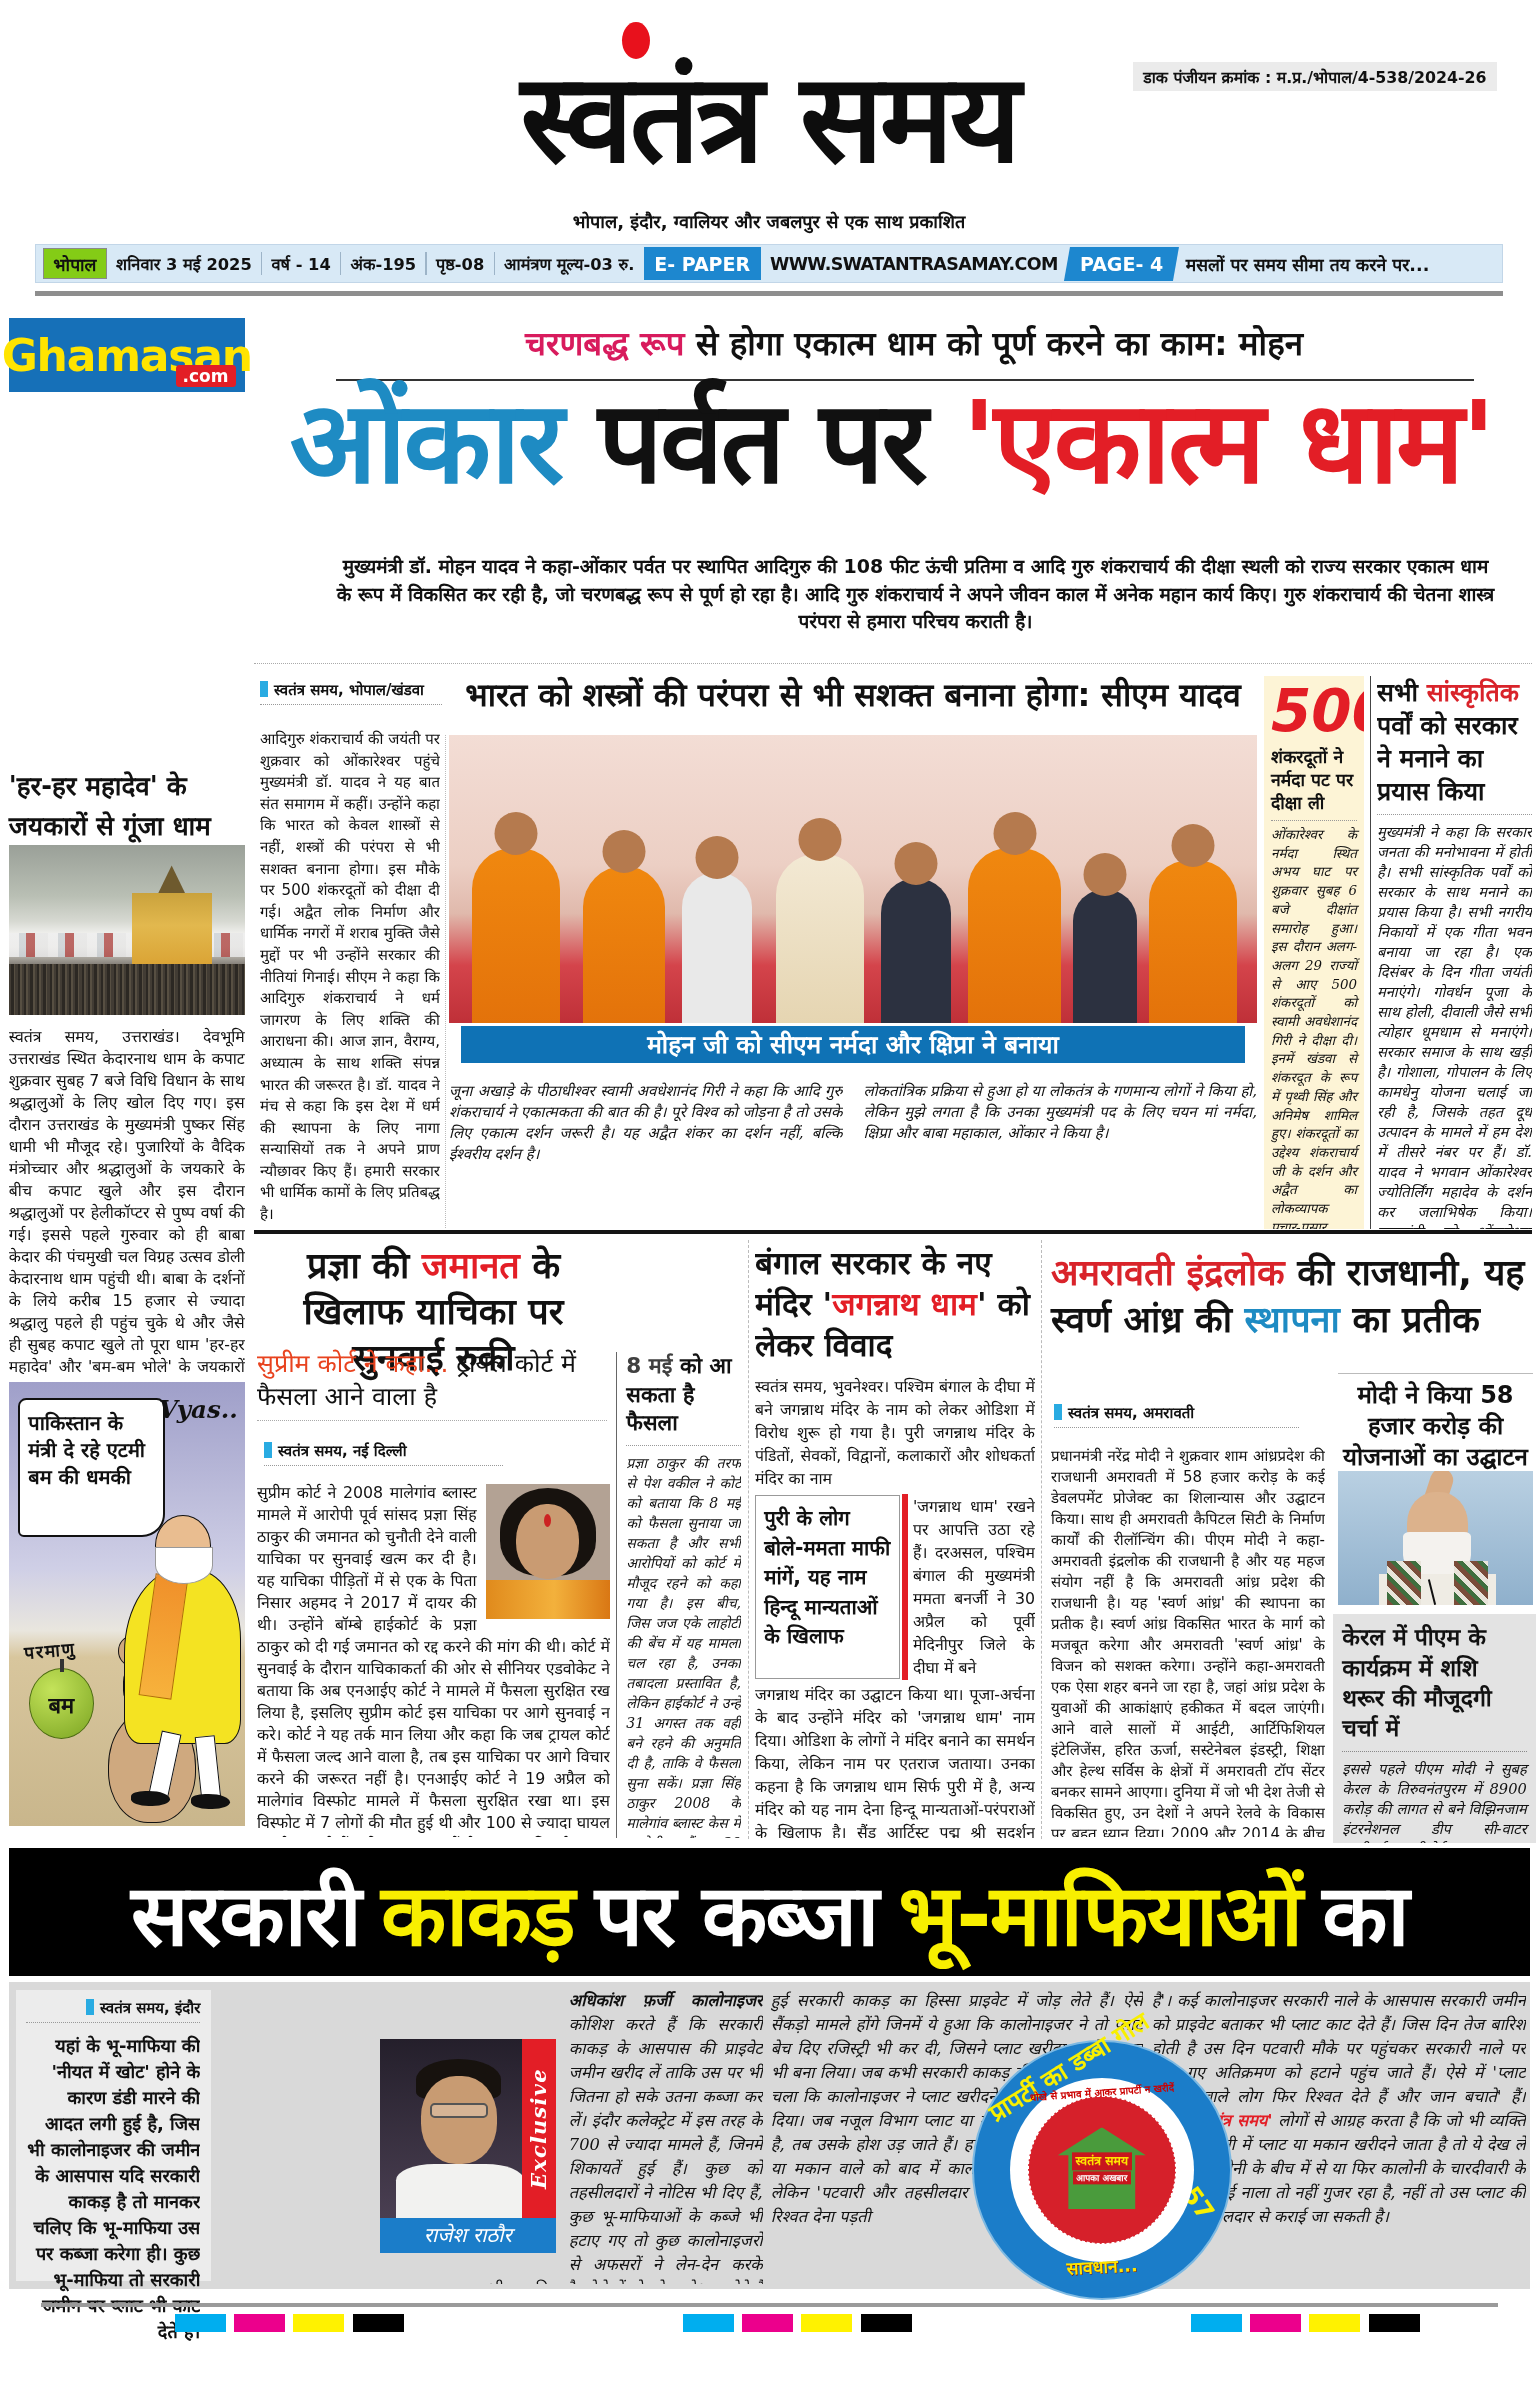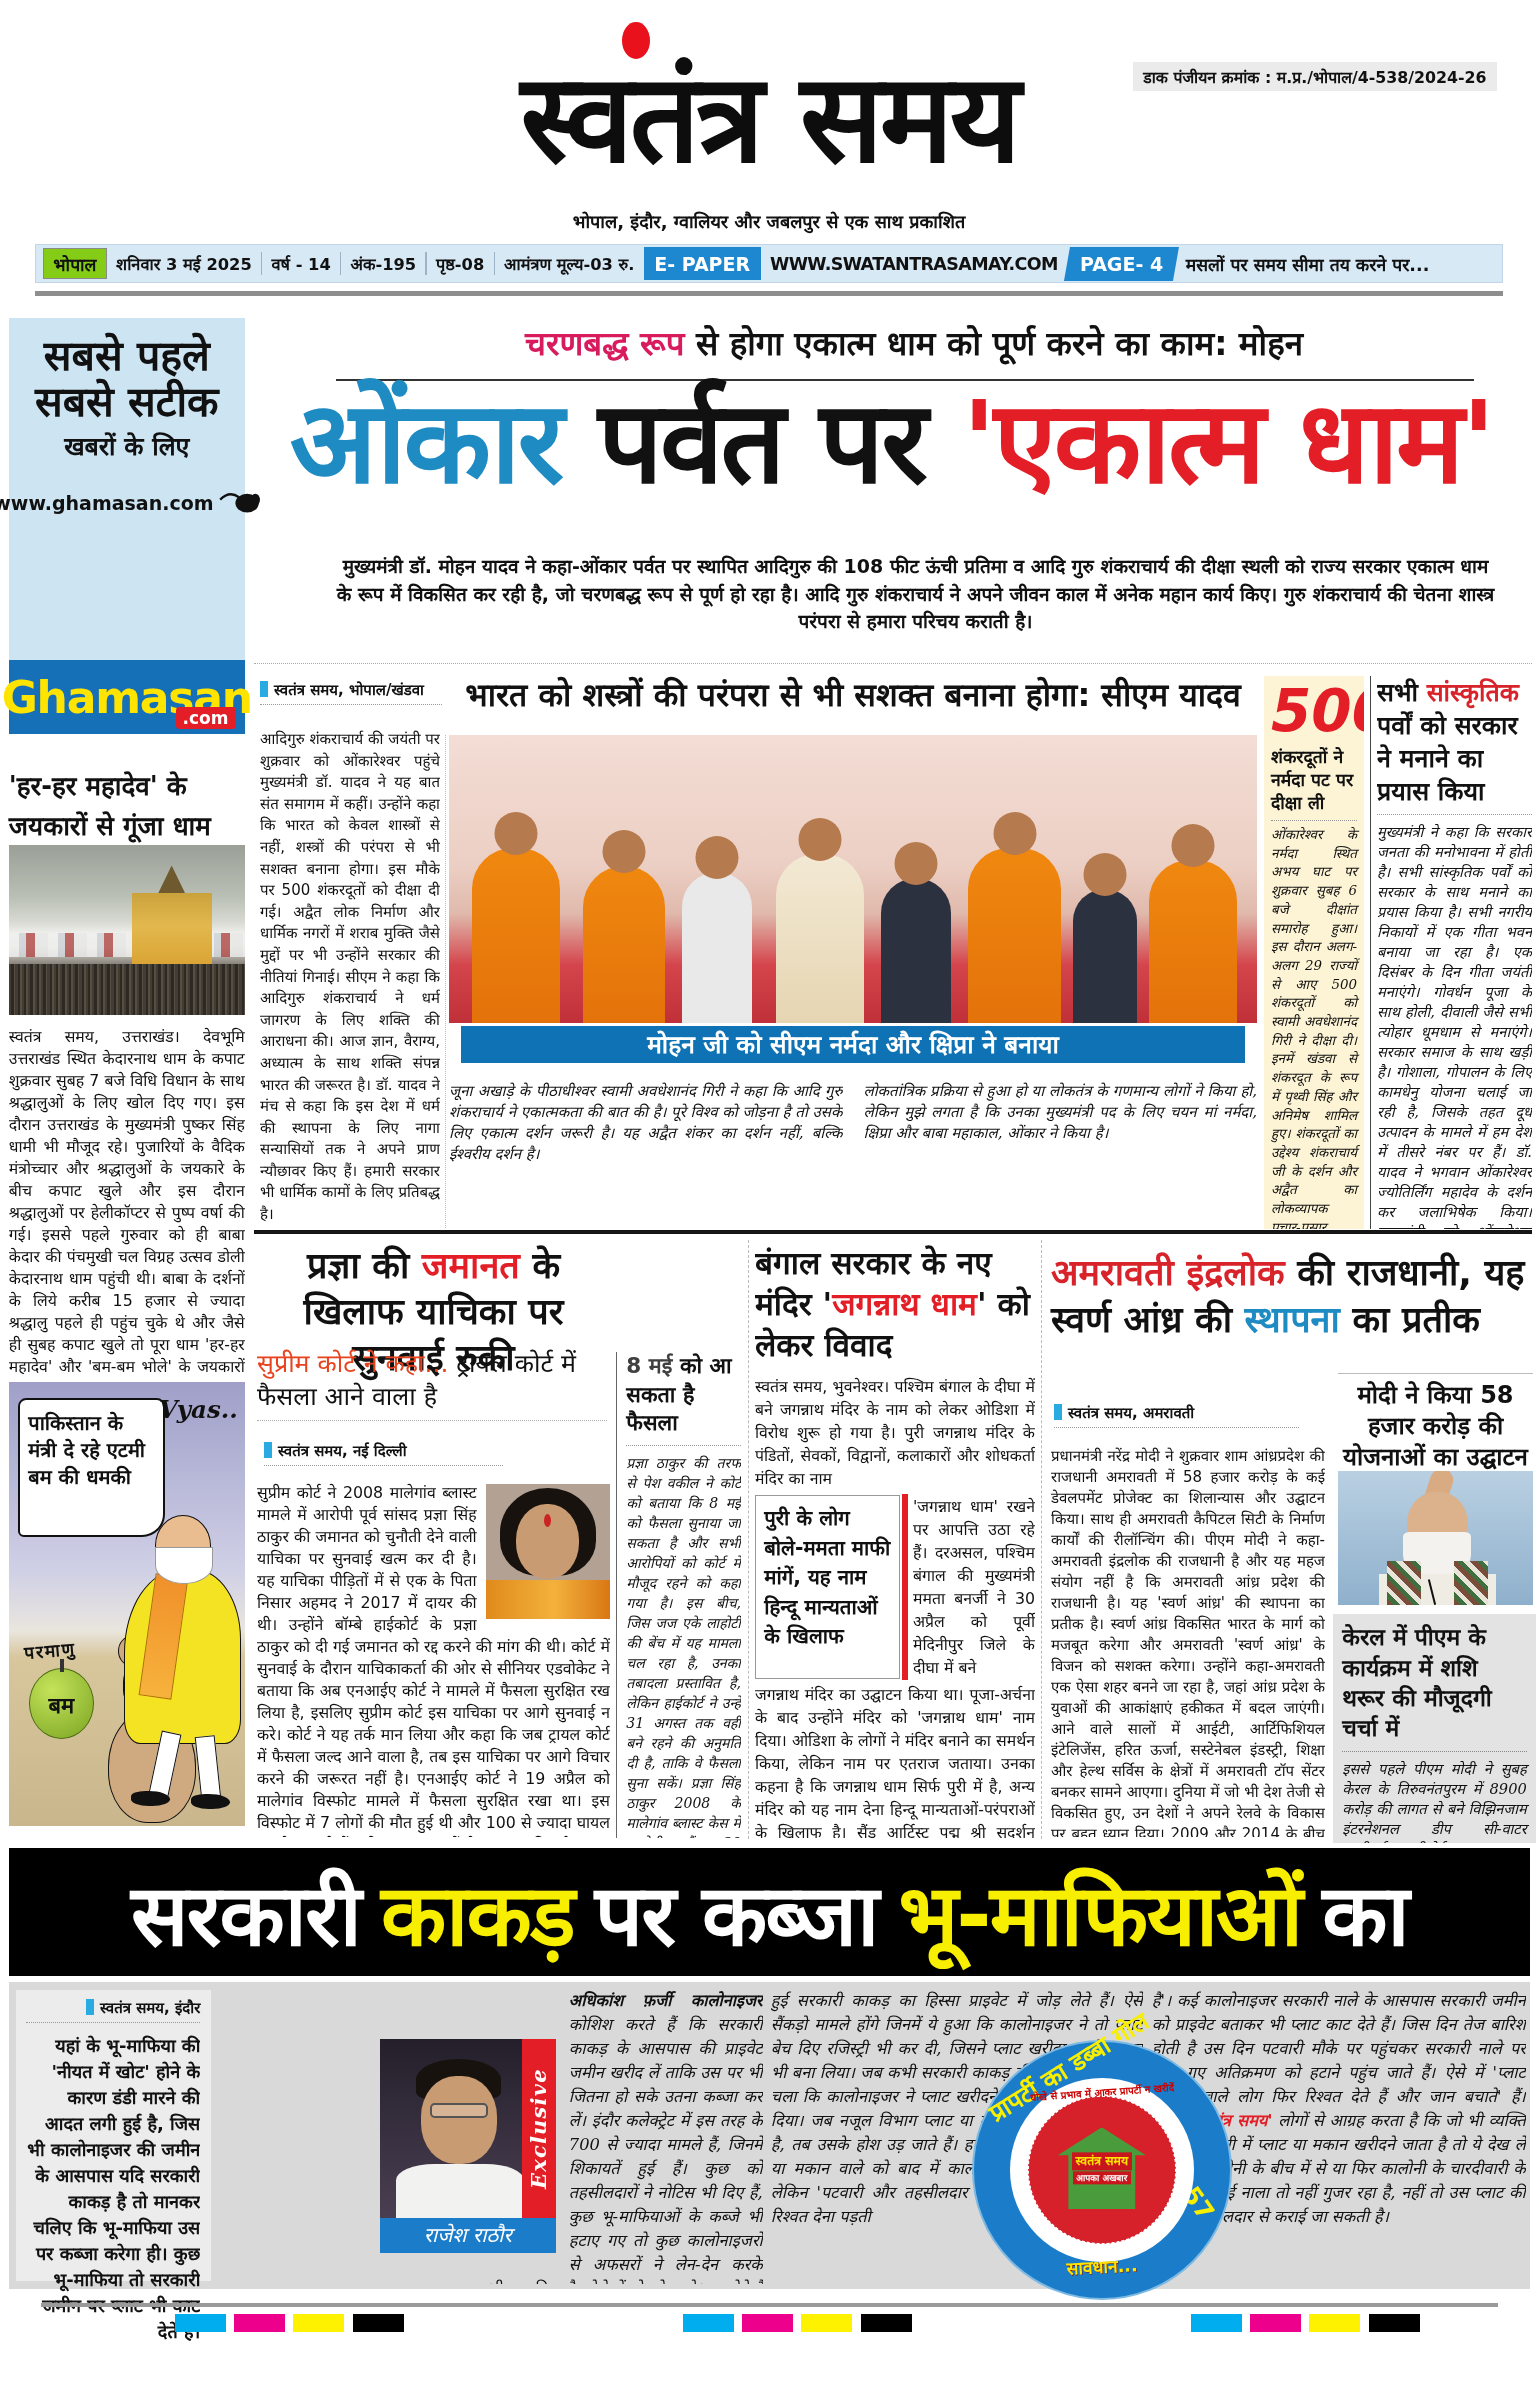--- a/index.html
+++ b/index.html
@@ -215,35 +215,20 @@
     <span class="sep"></span>
     <span>आमंत्रण मूल्य-03 रु.</span>
     <span class="epaper">E- PAPER</span>
     <span class="website">WWW.SWATANTRASAMAY.COM</span>
     <span class="page4"><span>PAGE- 4</span></span>
     <span class="teaser">मसलों पर समय सीमा तय करने पर...</span>
   </div>
   <div class="abs toprule"></div>
 
   <div class="abs ghamasan">
-    <div class="gh-top">
-      <div class="gh-l1">सबसे पहले</div>
-      <div class="gh-l2">सबसे सटीक</div>
-      <div class="gh-l3">खबरों के लिए</div>
-      <div class="gh-url">
-        <span>www.ghamasan.com</span>
-        <span class="mouse-icon">
-          <svg width="41" height="27" viewBox="0 0 70 46">
-              <path d="M2 18 Q18 2 34 14" stroke="#111" stroke-width="4" fill="none"></path>
-              <ellipse cx="48" cy="24" rx="20" ry="16" fill="#111"></ellipse>
-              <ellipse cx="62" cy="18" rx="8" ry="10" fill="#111"></ellipse>
-            </svg>
-        </span>
-      </div>
-    </div>
     <div class="gh-strip">
       <span class="gh-brand">Ghamasan</span>
       <span class="gh-com">.com</span>
     </div>
   </div>
 
   <div class="abs kedar-head">'हर-हर महादेव' के जयकारों से गूंजा धाम</div>
   <div class="abs kedar-photo">
     <div class="kp-tents"></div>
     <div class="kp-dome"></div>

